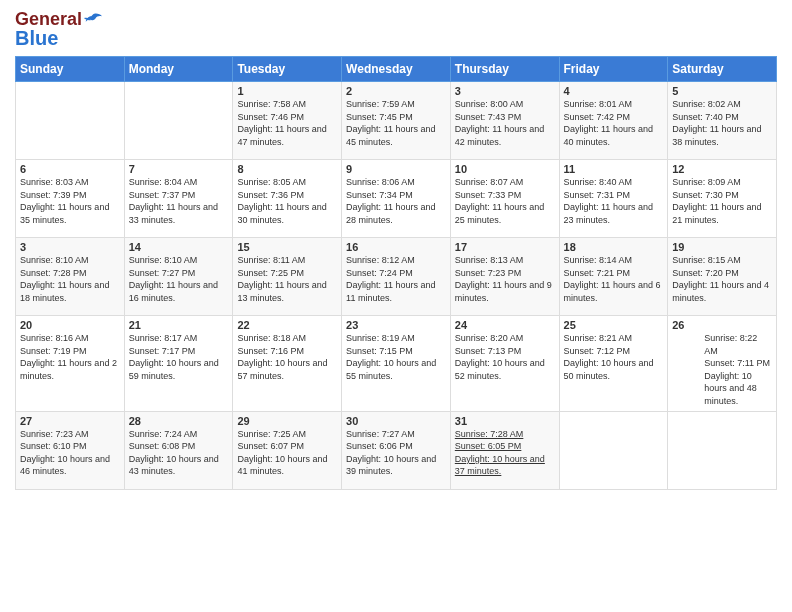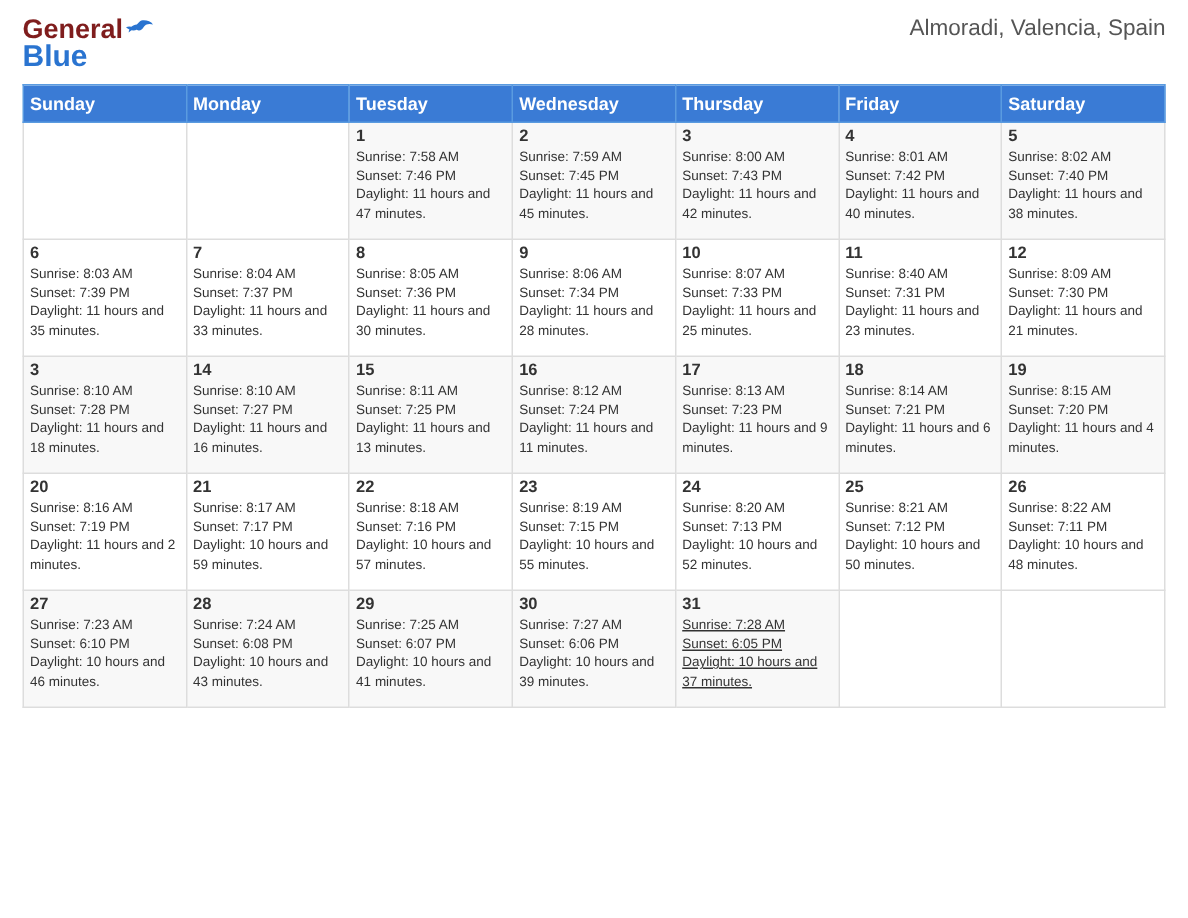--- a/index.html
+++ b/index.html
@@ -113,21 +113,20 @@
       <div class="logo-row">
         <span class="logo-general">General</span>
         <svg class="logo-bird" viewBox="0 0 20 14" xmlns="http://www.w3.org/2000/svg">
           <path d="M10 2 C12 0, 18 1, 20 4 C17 3, 14 4, 13 6 C12 8, 10 9, 8 8 C6 7, 4 8, 2 10 C2 7, 5 4, 8 4 Z" fill="#2a74d0"></path>
           <path d="M0 6 C3 5, 6 6, 8 8 C5 9, 2 8, 0 6 Z" fill="#2a74d0"></path>
         </svg>
       </div>
       <span class="logo-blue">Blue</span>
     </div>
     <div class="title-block">
-      <div class="location">Almoradi, Valencia, Spain</div>
     </div>
   </div>
 
   <table>
     <thead>
       <tr>
       <th>Sunday</th>
           <th>Monday</th>
           <th>Tuesday</th>
           <th>Wednesday</th>
@@ -291,21 +290,21 @@
 Daylight: 10 hours and 52 minutes.</div>
           </td>
           <td>
             <span class="day-num">25</span>
             <div class="day-info" style="white-space: pre-line;">Sunrise: 8:21 AM
 Sunset: 7:12 PM
 Daylight: 10 hours and 50 minutes.</div>
           </td>
           <td>
             <span class="day-num">26</span>
-            <div class="day-info" style="white-space: pre-line;">Sunrise: 8:22 AM
+            <div class="day-info" style="white-space: pre-line; margin-left: 32px;">Sunrise: 8:22 AM
 Sunset: 7:11 PM
 Daylight: 10 hours and 48 minutes.</div>
           </td>
         </tr>
         <tr>
           <td>
             <span class="day-num">27</span>
             <div class="day-info" style="white-space: pre-line;">Sunrise: 7:23 AM
 Sunset: 6:10 PM
 Daylight: 10 hours and 46 minutes.</div>

